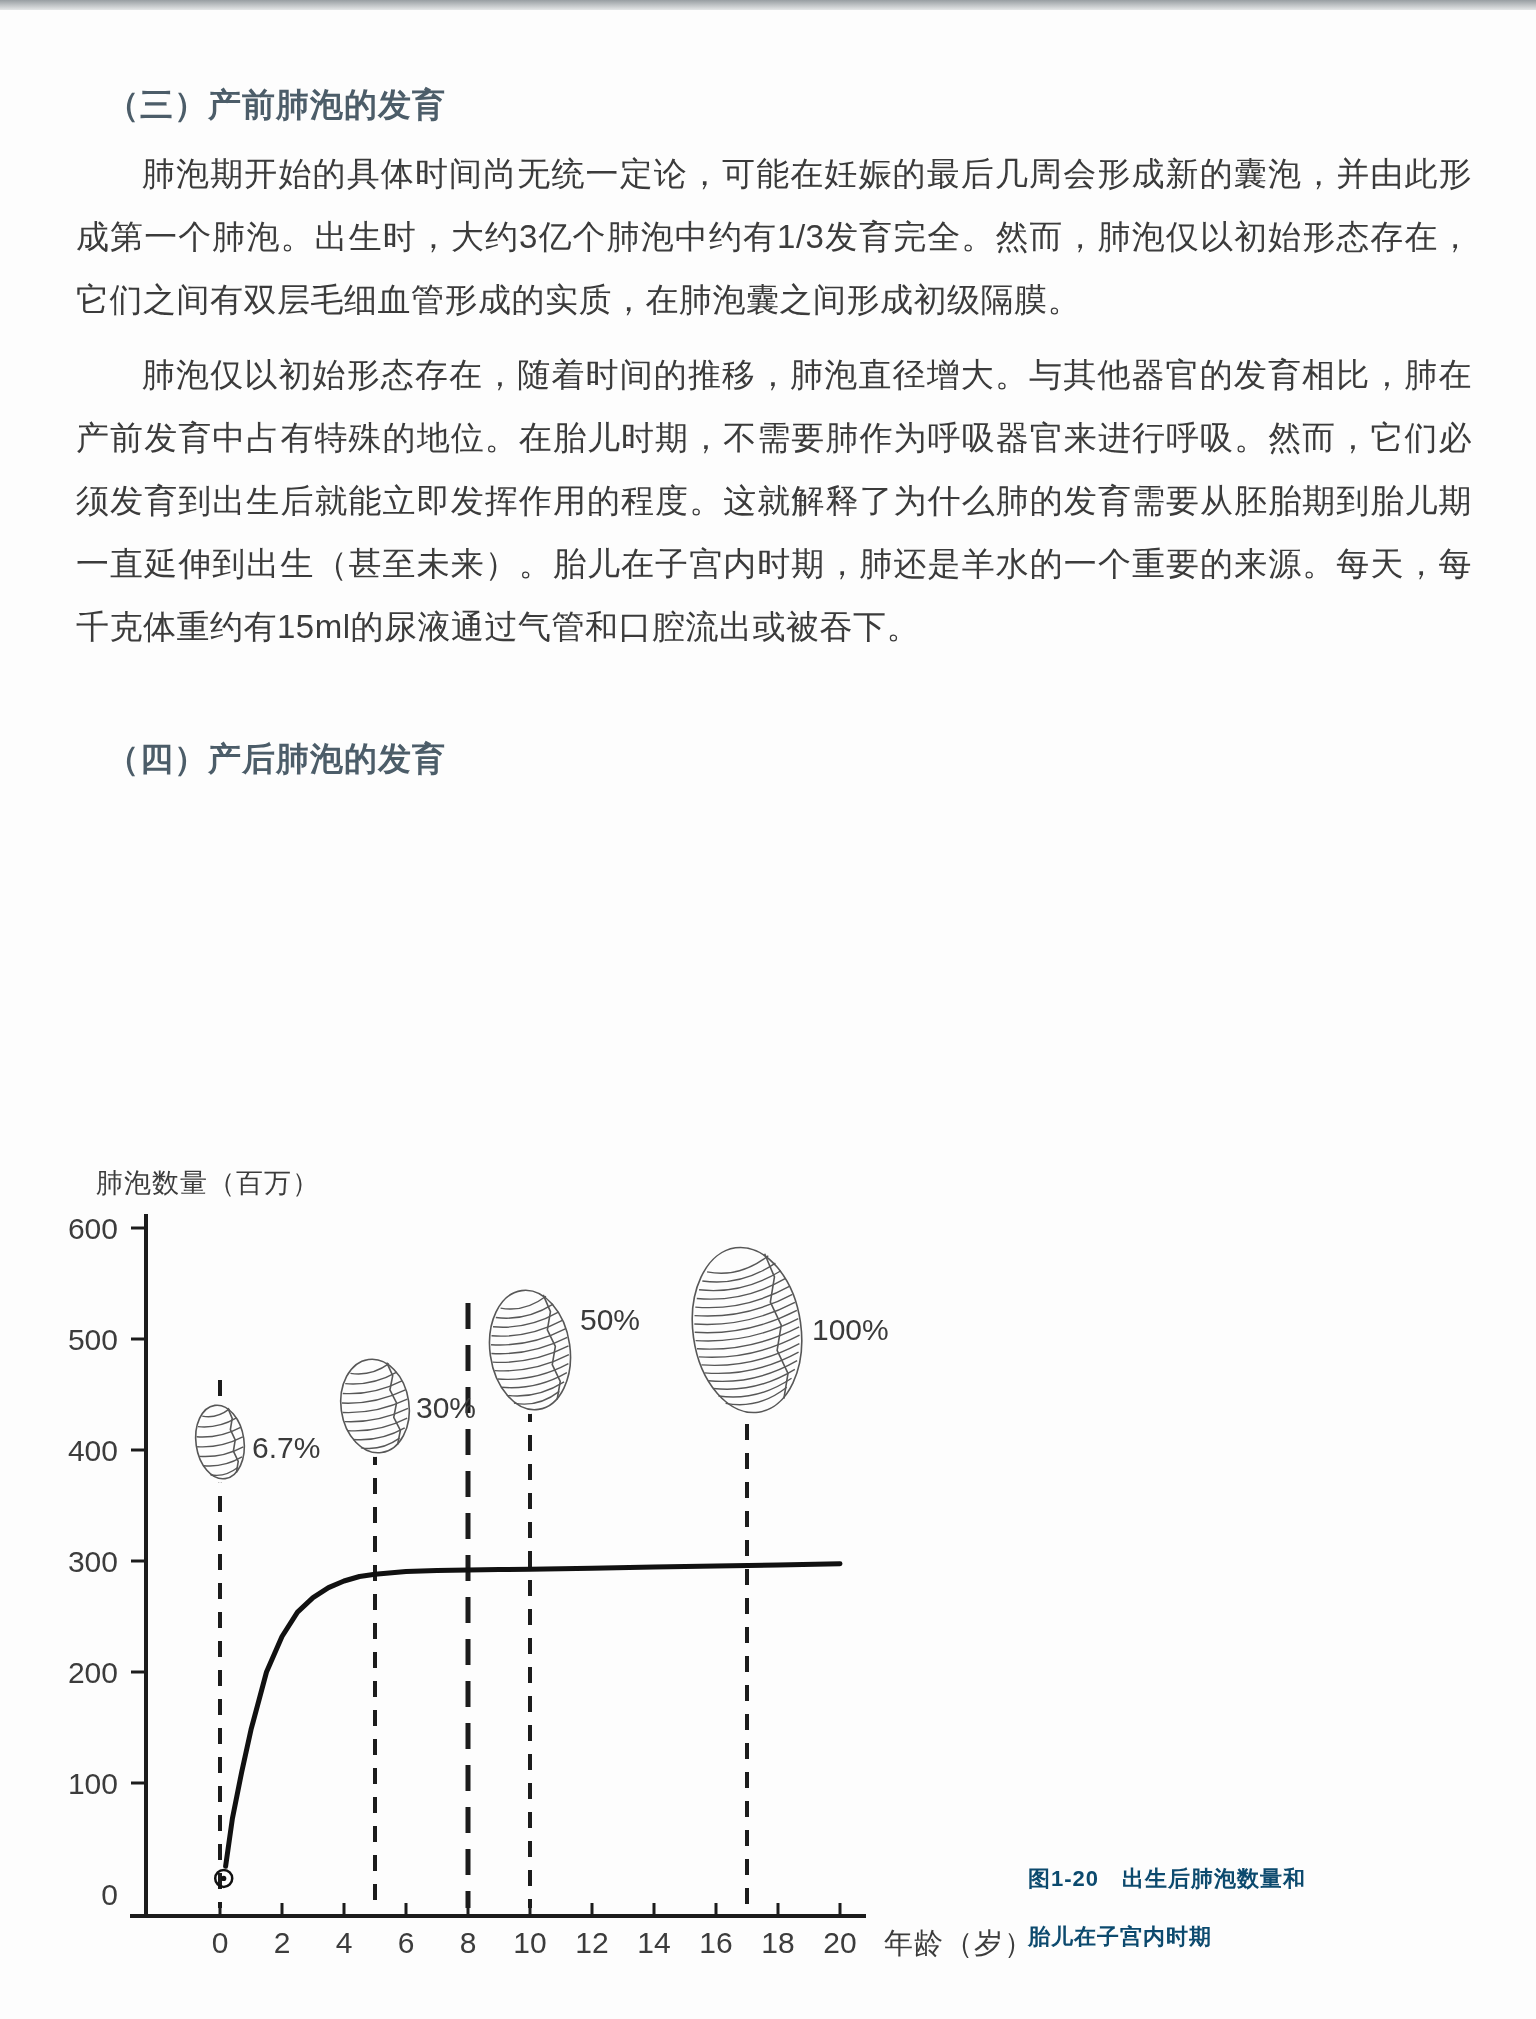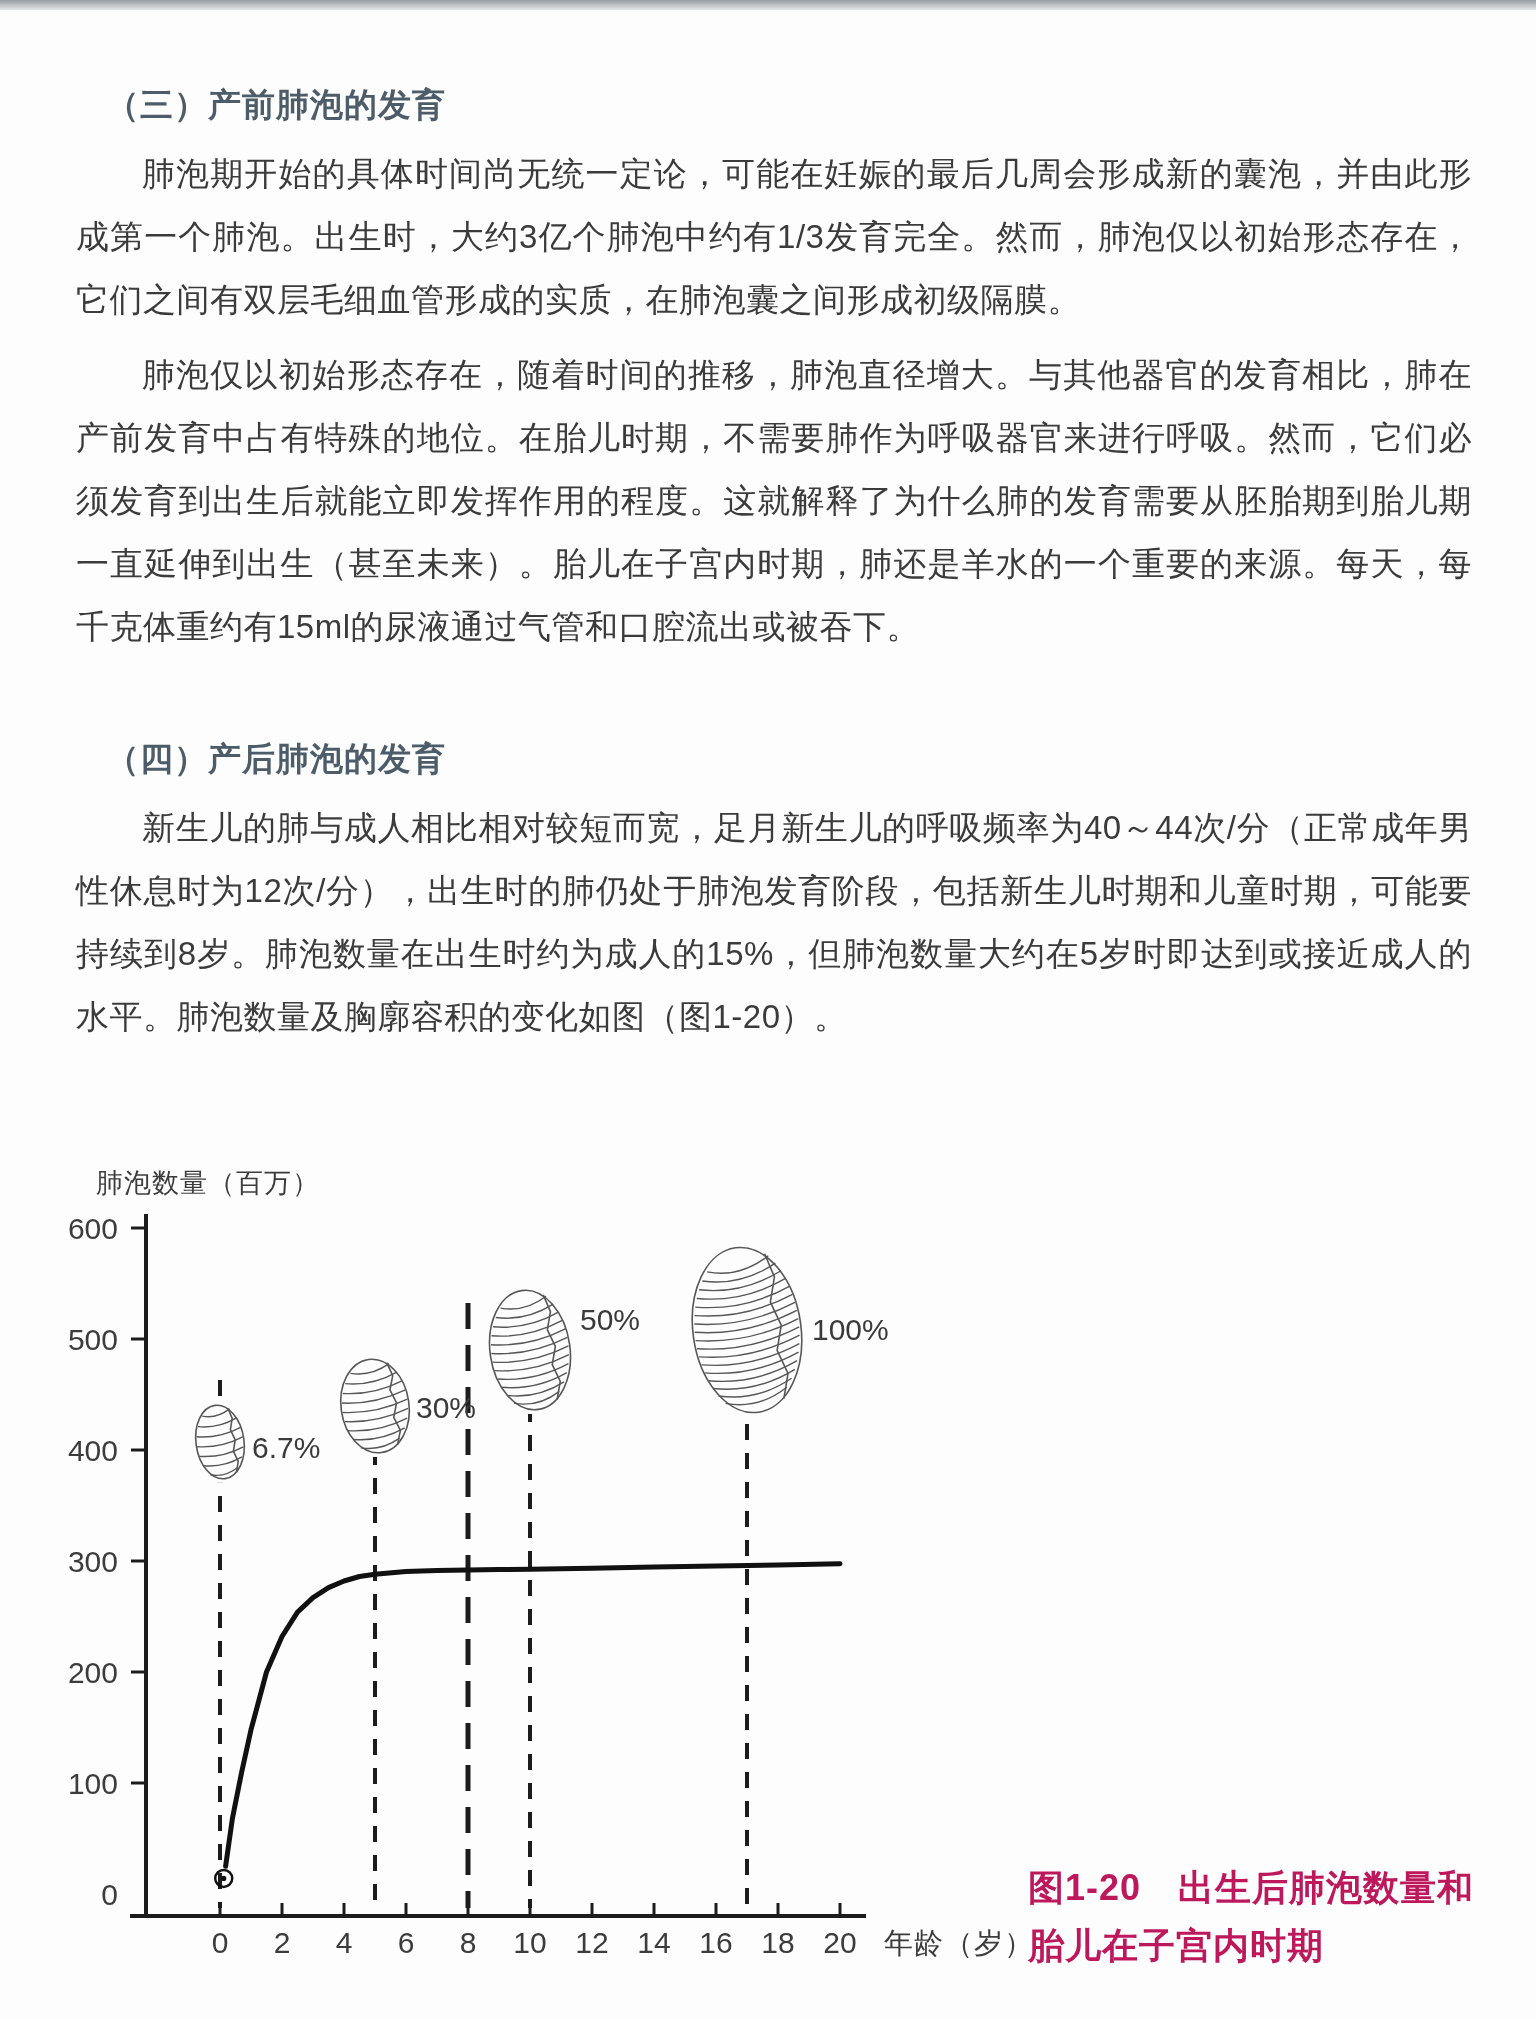--- a/index.html
+++ b/index.html
@@ -28,36 +28,35 @@
     margin:12px;font-size:33px;line-height:63px;
     text-align:justify;text-indent:2em;letter-spacing:0.5px;
     color:#3b3b3b;
   }
   .chart-wrap{
     position:absolute;left:0;top:1150px;width:1324px;height:869px;
   }
   svg{display:block;}
   .fig-caption{
     position:absolute;left:1028px;width:460px;
-    font-size:36px;font-weight:600;color:#be185d;letter-spacing:1px;
+    font-size:22px;font-weight:600;color:#0c4a6e;letter-spacing:1px;
   }
   .fig-caption.l1{top:1864px;}
   .fig-caption.l2{top:1922px;}
 </style>
 </head>
 <body>
 
 <div class="top-edge"></div>
 
 <div class="text-col">
   <h2 class="sec-heading">（三）产前肺泡的发育</h2>
   <p class="body-para">肺泡期开始的具体时间尚无统一定论，可能在妊娠的最后几周会形成新的囊泡，并由此形成第一个肺泡。出生时，大约3亿个肺泡中约有1/3发育完全。然而，肺泡仅以初始形态存在，它们之间有双层毛细血管形成的实质，在肺泡囊之间形成初级隔膜。</p>
   <p class="body-para">肺泡仅以初始形态存在，随着时间的推移，肺泡直径增大。与其他器官的发育相比，肺在产前发育中占有特殊的地位。在胎儿时期，不需要肺作为呼吸器官来进行呼吸。然而，它们必须发育到出生后就能立即发挥作用的程度。这就解释了为什么肺的发育需要从胚胎期到胎儿期一直延伸到出生（甚至未来）。胎儿在子宫内时期，肺还是羊水的一个重要的来源。每天，每千克体重约有15ml的尿液通过气管和口腔流出或被吞下。</p>
   <h2 class="sec-heading second">（四）产后肺泡的发育</h2>
-  <p class="body-para">新生儿的肺与成人相比相对较短而宽，足月新生儿的呼吸频率为40～44次/分（正常成年男性休息时为12次/分），出生时的肺仍处于肺泡发育阶段，包括新生儿时期和儿童时期，可能要持续到8岁。肺泡数量在出生时约为成人的15%，但肺泡数量大约在5岁时即达到或接近成人的水平。肺泡数量及胸廓容积的变化如图（图1-20）。</p>
 </div>
 
 <div class="chart-wrap">
   <svg id="chart-svg" width="1536" height="869" viewBox="0 0 1536 869">
       <text x="96" y="42" font-size="27" fill="#3c3c3c" letter-spacing="1">肺泡数量（百万）</text>
       <g>
         <line x1="220" y1="230" x2="220" y2="758" stroke="#1c1c1c" stroke-width="4" stroke-dasharray="16 13"></line>
         <line x1="375" y1="212" x2="375" y2="758" stroke="#1c1c1c" stroke-width="4" stroke-dasharray="16 13"></line>
         <line x1="468" y1="153" x2="468" y2="758" stroke="#1c1c1c" stroke-width="5" stroke-dasharray="26 16"></line>
         <line x1="530" y1="140" x2="530" y2="758" stroke="#1c1c1c" stroke-width="4" stroke-dasharray="16 13"></line>

